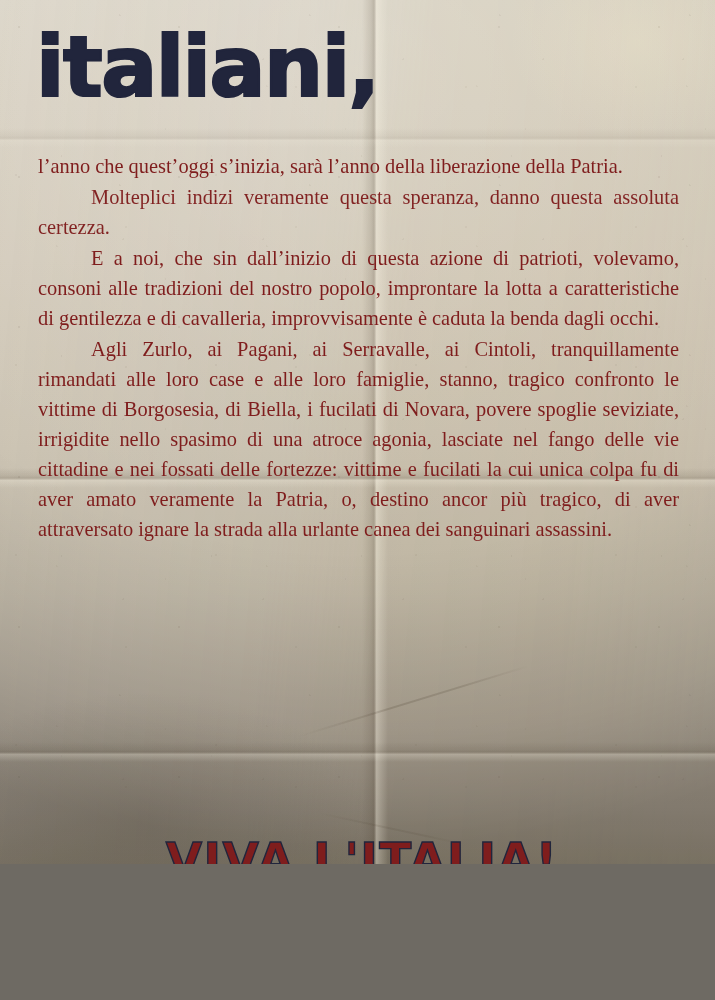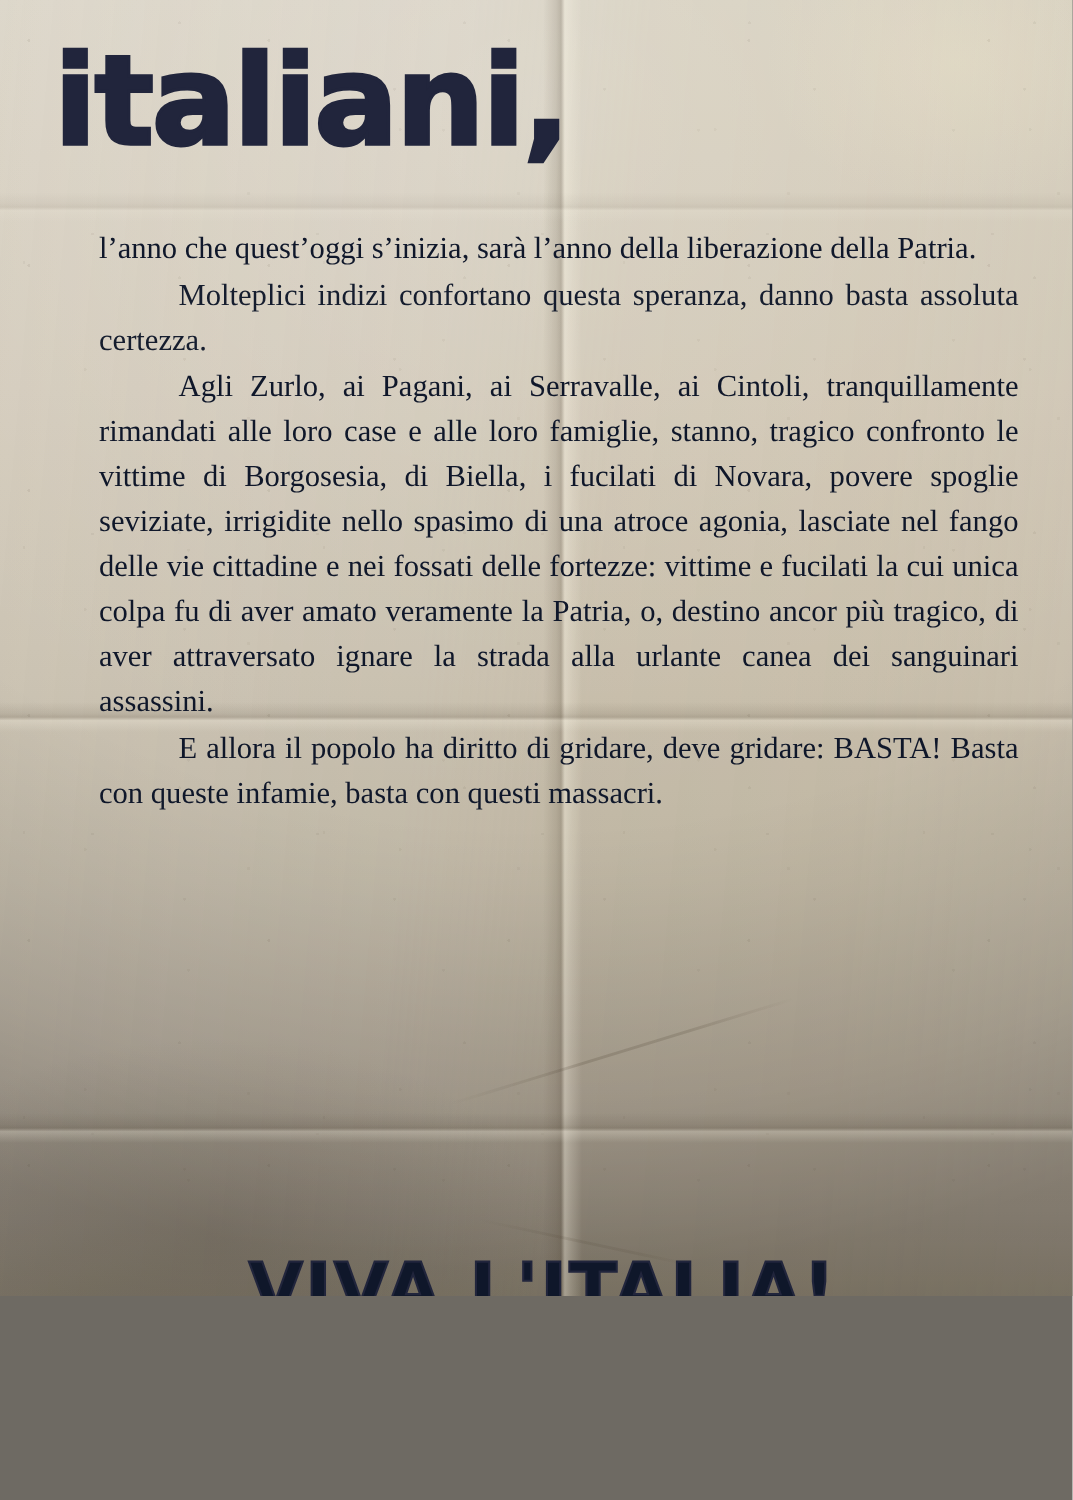--- a/index.html
+++ b/index.html
@@ -162,22 +162,21 @@
 
   .body {
     position: absolute;
     left: 38px;
     right: 36px;
     top: 152px;
     font-size: 20.4px;
     line-height: 1.47;
     text-align: justify;
     text-justify: inter-word;
-    color: #0f172a;
-    margin-left: 28px;
+    color: #7f1d1d;
   }
   .body p {
     margin: 0 0 1px 0;
     text-indent: 2.6em;
   }
   .body p.noindent {
     text-indent: 0;
   }
   
   .body p:nth-child(2) { opacity: .97; }
@@ -186,21 +185,21 @@
   .slogan {
     position: absolute;
     left: 0;
     right: 0;
     top: 832px;
     text-align: center;
     font-family: "DejaVu Sans", "Liberation Sans", sans-serif;
     font-weight: 700;
     font-size: 47px;
     letter-spacing: 1.5px;
-    color: #0f172a;
+    color: #7f1d1d;
     -webkit-text-stroke: 1.4px #21253c;
     padding-left: 9px;
   }
 
   .signature {
     position: absolute;
     right: 48px;
     top: 927px;
     font-family: "Liberation Serif", "DejaVu Serif", serif;
     font-weight: 400;
@@ -230,23 +229,23 @@
   <div class="fold fold-h" style="top:128px; opacity:.45;"></div>
   <div class="fold fold-diag" style="left:300px; top:735px; transform:rotate(-17deg);"></div>
   <div class="fold fold-diag" style="left:318px; top:812px; width:150px; transform:rotate(12deg); opacity:.6;"></div>
 
   <div class="content">
 
     <div class="headline">italiani,</div>
 
     <div class="body">
       <p class="noindent">l’anno che quest’oggi s’inizia, sarà l’anno della liberazione della Patria.</p>
-      <p>Molteplici indizi confortano questa speranza, danno basta assoluta certezza.</p>
+      <p>Molteplici indizi veramente questa speranza, danno questa assoluta certezza.</p>
+      <p>E a noi, che sin dall’inizio di questa azione di patrioti, volevamo, consoni alle tradizioni del nostro popolo, improntare la lotta a caratteristiche di gentilezza e di cavalleria, improvvisamente è caduta la benda dagli occhi.</p>
       <p>Agli Zurlo, ai Pagani, ai Serravalle, ai Cintoli, tranquillamente rimandati alle loro case e alle loro famiglie, stanno, tragico confronto le vittime di Borgosesia, di Biella, i fucilati di Novara, povere spoglie seviziate, irrigidite nello spasimo di una atroce agonia, lasciate nel fango delle vie cittadine e nei fossati delle fortezze: vittime e fucilati la cui unica colpa fu di aver amato veramente la Patria, o, destino ancor più tragico, di aver attraversato ignare la strada alla urlante canea dei sanguinari assassini.</p>
-      <p>E allora il popolo ha diritto di gridare, deve gridare: BASTA! Basta con queste infamie, basta con questi massacri.</p>
     </div>
 
     <div class="slogan">VIVA L'ITALIA!</div>
 
     <div class="signature">FILIPPO BELTRAMI.</div>
 
   </div>
 </div>
 
 </body></html>

